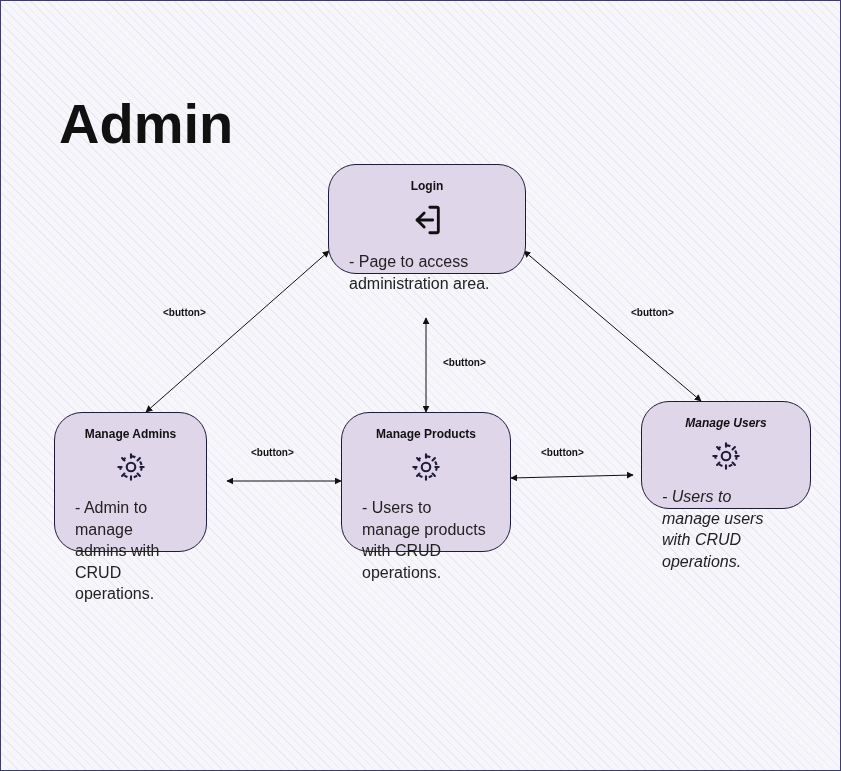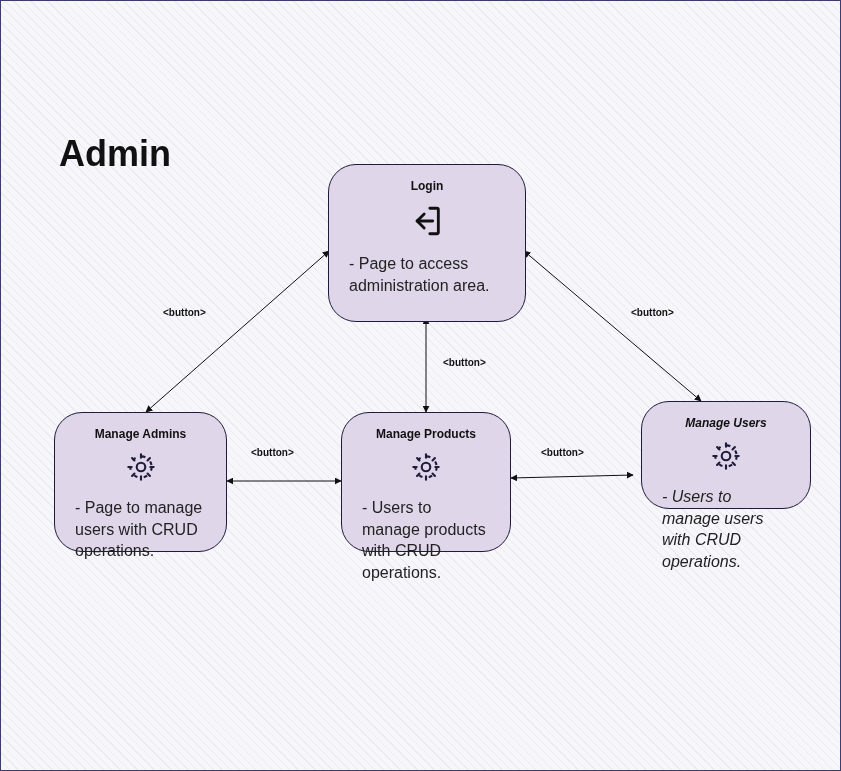--- a/index.html
+++ b/index.html
@@ -23,24 +23,23 @@
       rgba(80,70,120,0.07) 0px,
       rgba(80,70,120,0.07) 1px,
       transparent 1px,
       transparent 6px
     );
   }
   .title {
     position: absolute;
     left: 58px;
     top: 90px;
-    font-size: 36px;
+    font-size: 56px;
     font-weight: 700;
     color: #111;
-    margin-top: 42px;
   }
   .node {
     position: absolute;
     background: #e0d6ea;
     border: 1px solid #1f1c3b;
     border-radius: 28px;
     box-sizing: border-box;
     padding: 12px 14px 10px 14px;
     display: flex;
     flex-direction: column;
@@ -109,42 +108,42 @@
 
     <line x1="510" y1="477" x2="632" y2="474" stroke="#111" stroke-width="1" marker-start="url(#arrow)" marker-end="url(#arrow)"></line>
   </svg>
 
   <div class="edge-label" style="left:162px; top:306px;">&lt;button&gt;</div>
   <div class="edge-label" style="left:442px; top:356px;">&lt;button&gt;</div>
   <div class="edge-label" style="left:630px; top:306px;">&lt;button&gt;</div>
   <div class="edge-label" style="left:250px; top:446px;">&lt;button&gt;</div>
   <div class="edge-label" style="left:540px; top:446px;">&lt;button&gt;</div>
 
-  <div class="node" style="left:327px; top:163px; width:198px; height:158px;">
+  <div class="node" style="left:327px; top:163px; width:198px; height:110px;">
     <div class="node-title">Login</div>
     <div class="icon-wrap">
       <svg width="34" height="34" viewBox="0 0 24 24" fill="none" stroke="#111" stroke-width="2" stroke-linecap="round" stroke-linejoin="round">
         <path d="M14 3h5a1 1 0 0 1 1 1v16a1 1 0 0 1-1 1h-5"></path>
         <polyline points="10 17 5 12 10 7"></polyline>
         <line x1="5" y1="12" x2="16" y2="12"></line>
       </svg>
     </div>
     <div class="node-desc"> - Page to access administration area.</div>
   </div>
 
-  <div class="node" style="left:53px; top:411px; width:173px; height:140px;">
+  <div class="node" style="left:53px; top:411px; width:153px; height:140px;">
     <div class="node-title">Manage Admins</div>
     <div class="icon-wrap">
       <svg width="32" height="32" viewBox="0 0 24 24" fill="none" stroke="#1f1c3b" stroke-width="1.6">
         <circle cx="12" cy="12" r="3.2"></circle>
         <path d="M12 2.5v2.5M12 19v2.5M21.5 12h-2.5M5 12H2.5M18.7 5.3l-1.8 1.8M7.1 16.9l-1.8 1.8M18.7 18.7l-1.8-1.8M7.1 7.1 5.3 5.3" stroke-linecap="round"></path>
         <circle cx="12" cy="12" r="8" stroke-dasharray="2.8 4.8"></circle>
       </svg>
     </div>
-    <div class="node-desc"> - Page to manage users with CRUD operations.</div>
+    <div class="node-desc"> - Admin to manage admins with CRUD operations.</div>
   </div>
 
   <div class="node" style="left:340px; top:411px; width:170px; height:140px;">
     <div class="node-title">Manage Products</div>
     <div class="icon-wrap">
       <svg width="32" height="32" viewBox="0 0 24 24" fill="none" stroke="#1f1c3b" stroke-width="1.6">
         <circle cx="12" cy="12" r="3.2"></circle>
         <path d="M12 2.5v2.5M12 19v2.5M21.5 12h-2.5M5 12H2.5M18.7 5.3l-1.8 1.8M7.1 16.9l-1.8 1.8M18.7 18.7l-1.8-1.8M7.1 7.1 5.3 5.3" stroke-linecap="round"></path>
         <circle cx="12" cy="12" r="8" stroke-dasharray="2.8 4.8"></circle>
       </svg>

